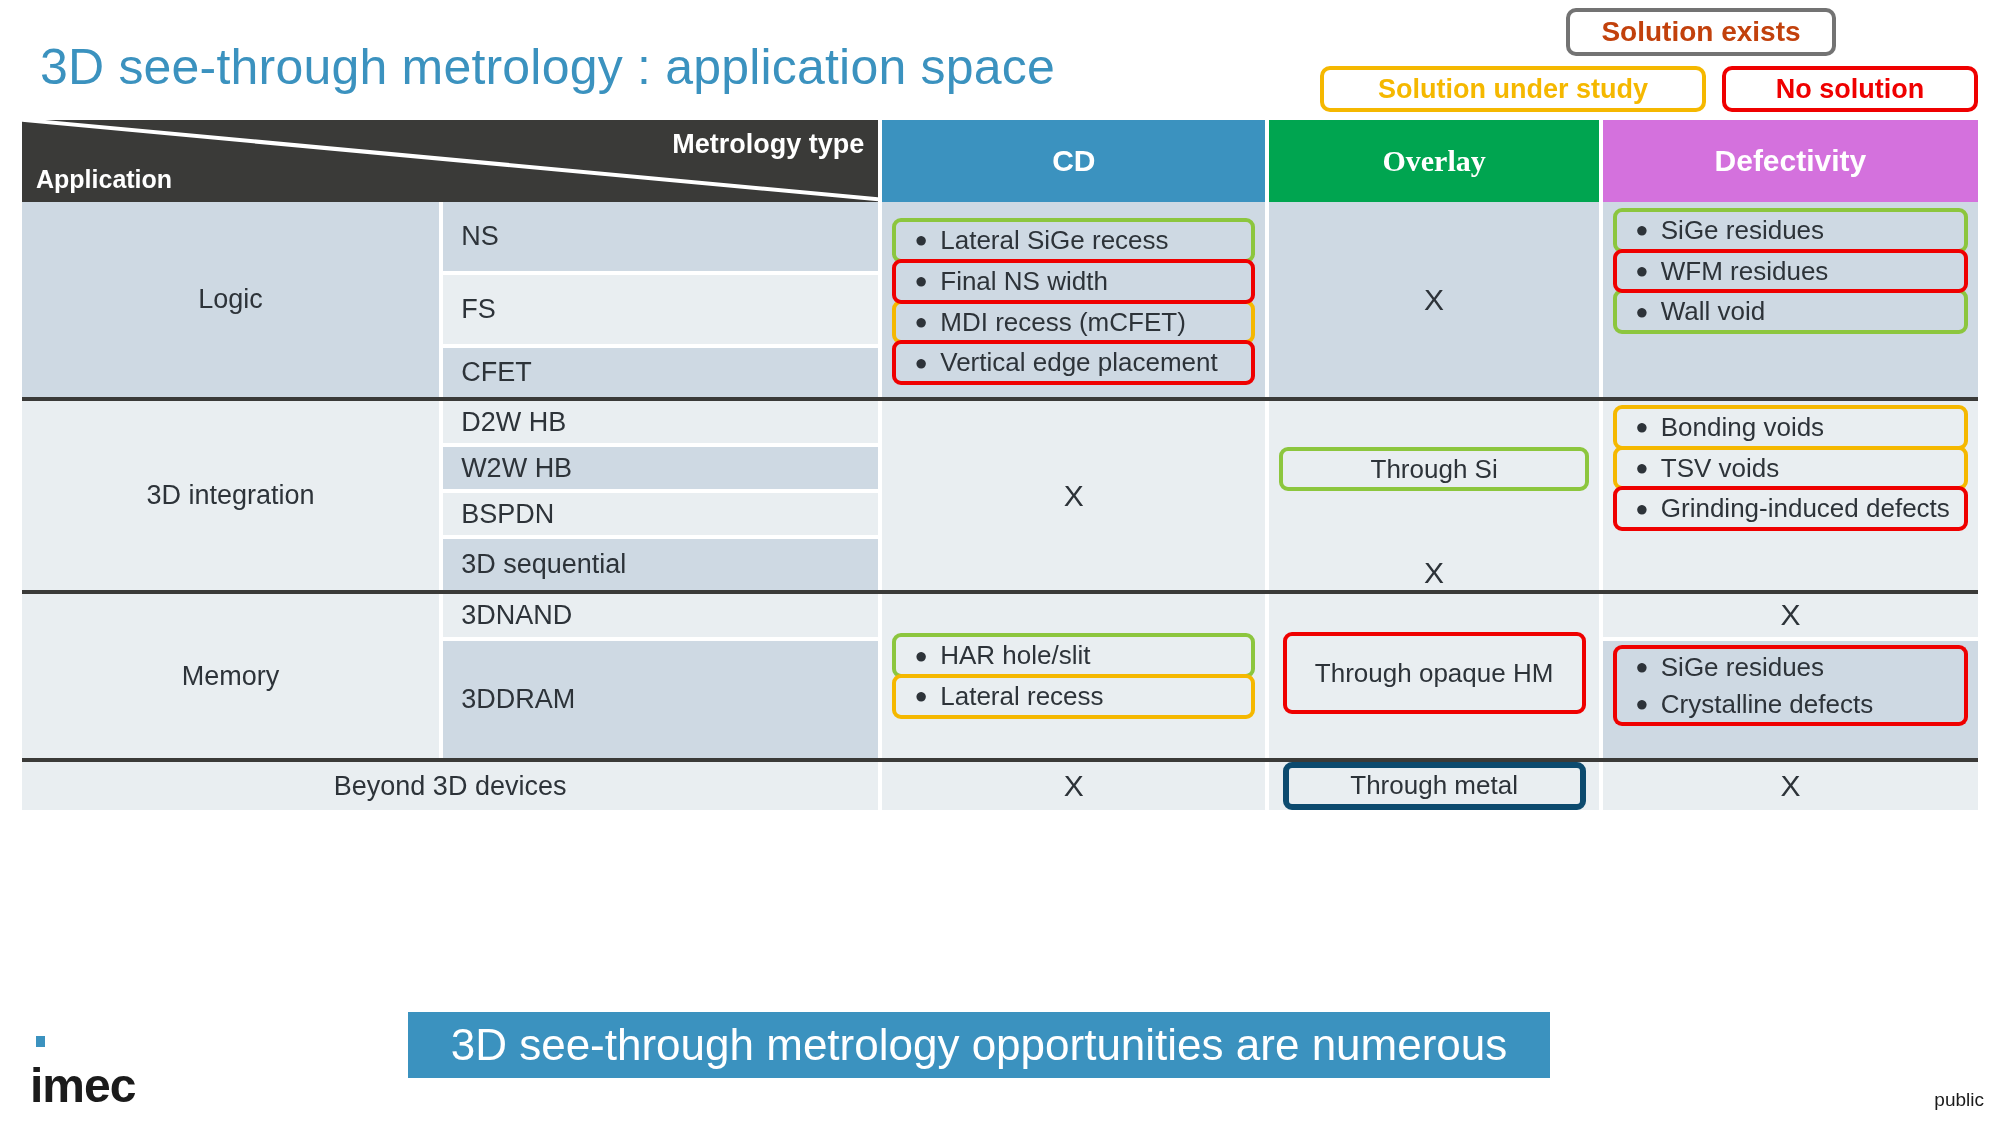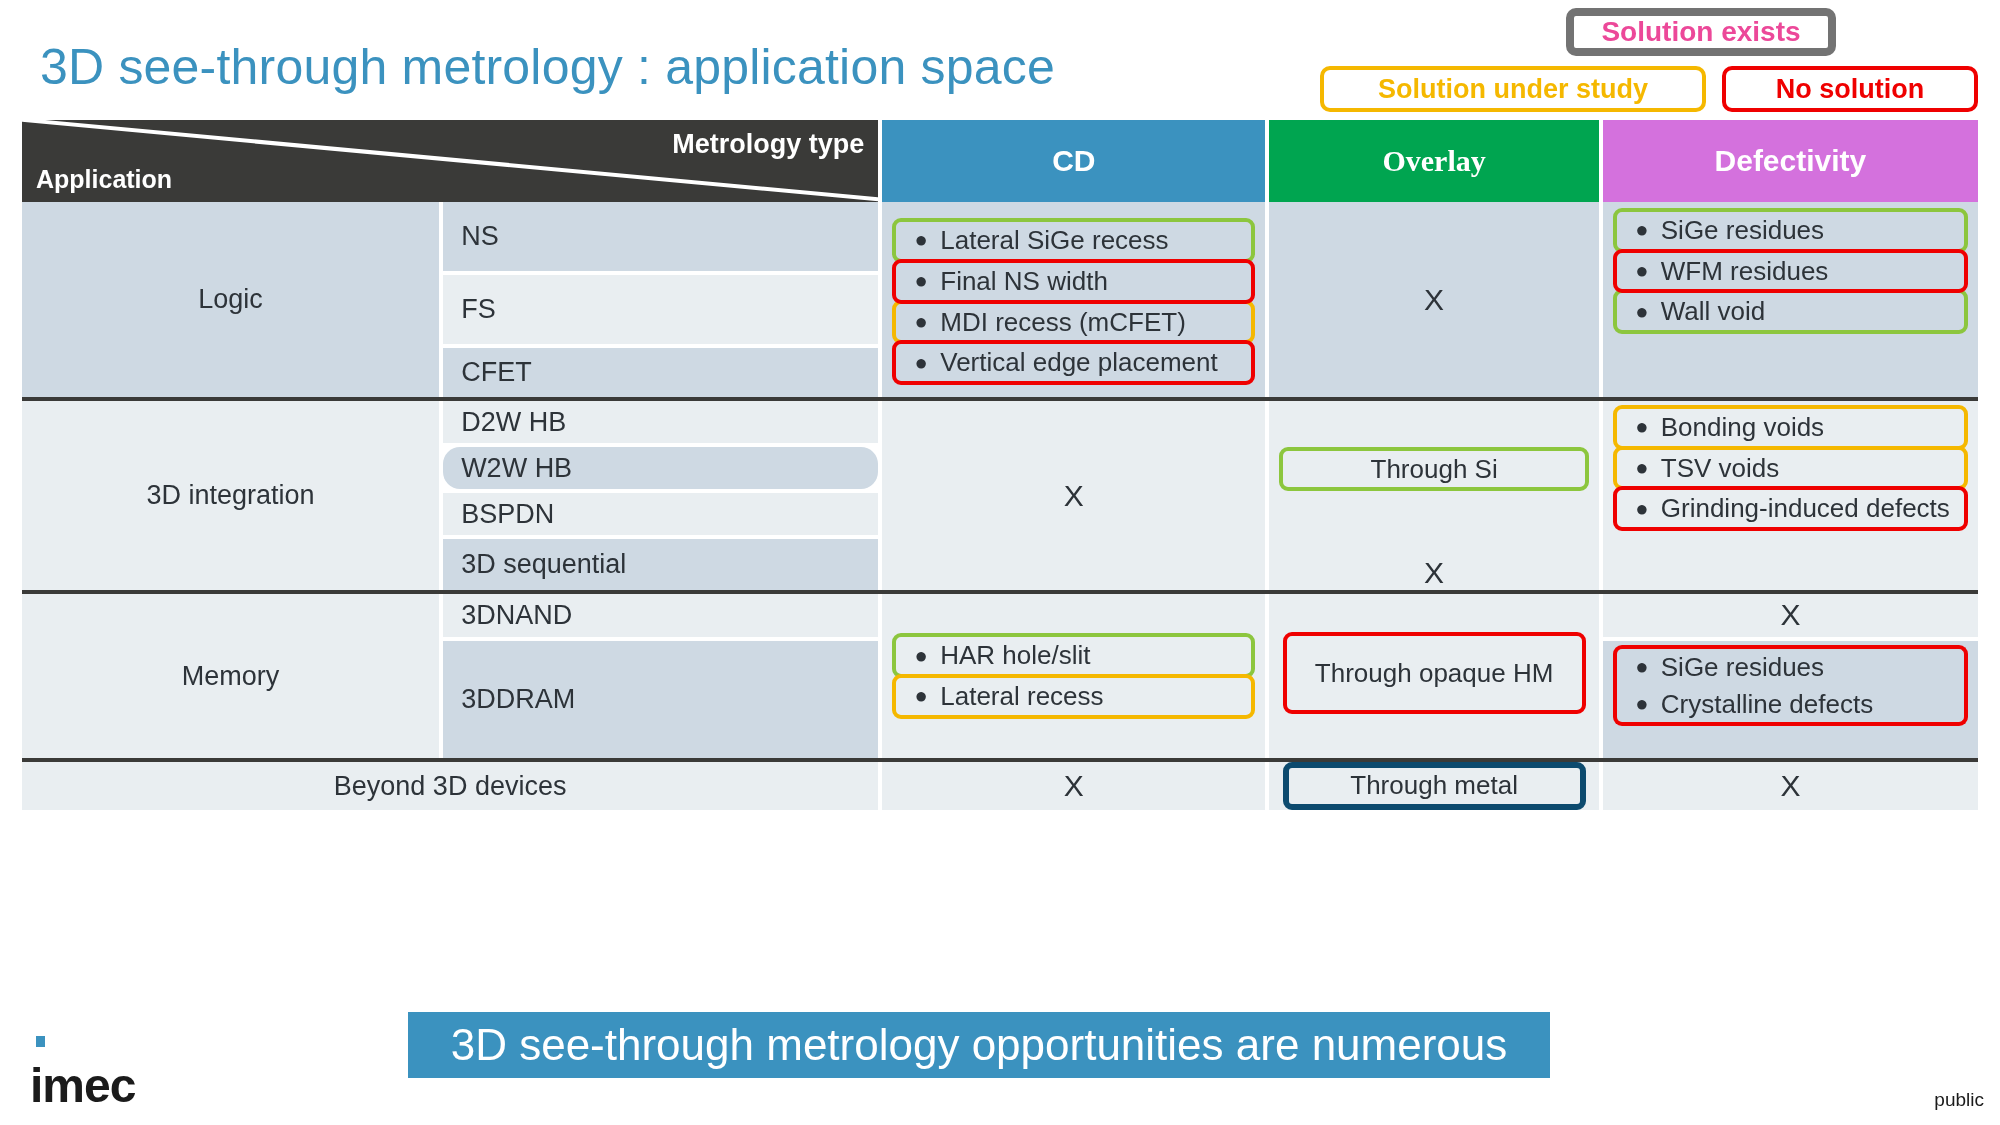--- a/index.html
+++ b/index.html
@@ -20,21 +20,21 @@
 
   
   .legend-chip {
     position: absolute; background: #ffffff;
     border-radius: 10px; display: flex; align-items: center;
     justify-content: center; font-weight: 600; white-space: nowrap;
     line-height: 1;
   }
   #legend-exists {
     left: 1566px; top: 8px; width: 270px; height: 48px;
-    border: 8px solid #737373; color: #ec4899; font-size: 28px;
+    border: 4px solid #737373; color: #c2410c; font-size: 28px;
   }
   #legend-study {
     left: 1320px; top: 66px; width: 386px; height: 46px;
     border: 4px solid #f5b800; color: #f5b800; font-size: 27px;
   }
   #legend-none {
     left: 1722px; top: 66px; width: 256px; height: 46px;
     border: 4px solid #ef0000; color: #ef0000; font-size: 27px;
   }
 
@@ -215,21 +215,21 @@
           </div>
         </div>
       </div>
     </div>
 
     <div class="band" style="height:193px;">
       <div class="cell col-app tint-b">3D integration</div>
 
       <div class="col-type typelist">
         <div class="typecell tint-b" style="height:44px;">D2W HB</div>
-        <div class="typecell tint-a" style="height:44px;border-radius:17px;">W2W HB</div>
+        <div class="typecell tint-a" style="height:44px;">W2W HB</div>
         <div class="typecell tint-b" style="height:44px;">BSPDN</div>
         <div class="typecell tint-a" style="height:53px;">3D sequential</div>
       </div>
 
       <div class="cell col-cd tint-b">
         <span class="xmark">X</span>
       </div>
 
       <div class="cell col-ov tint-b" style="flex-direction:column; justify-content:space-between;">
         <div class="chip g centered" style="width:94%; margin-top:46px; height:44px;">

